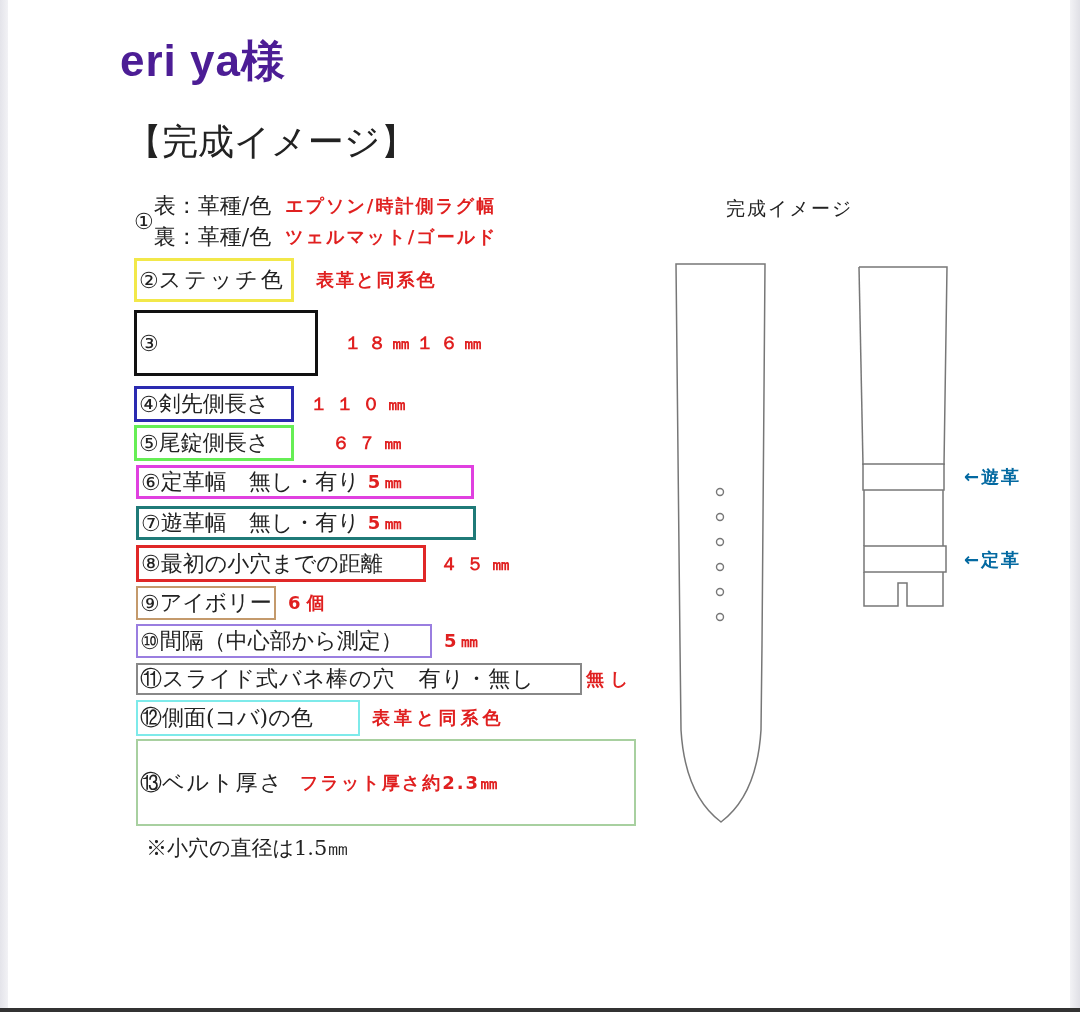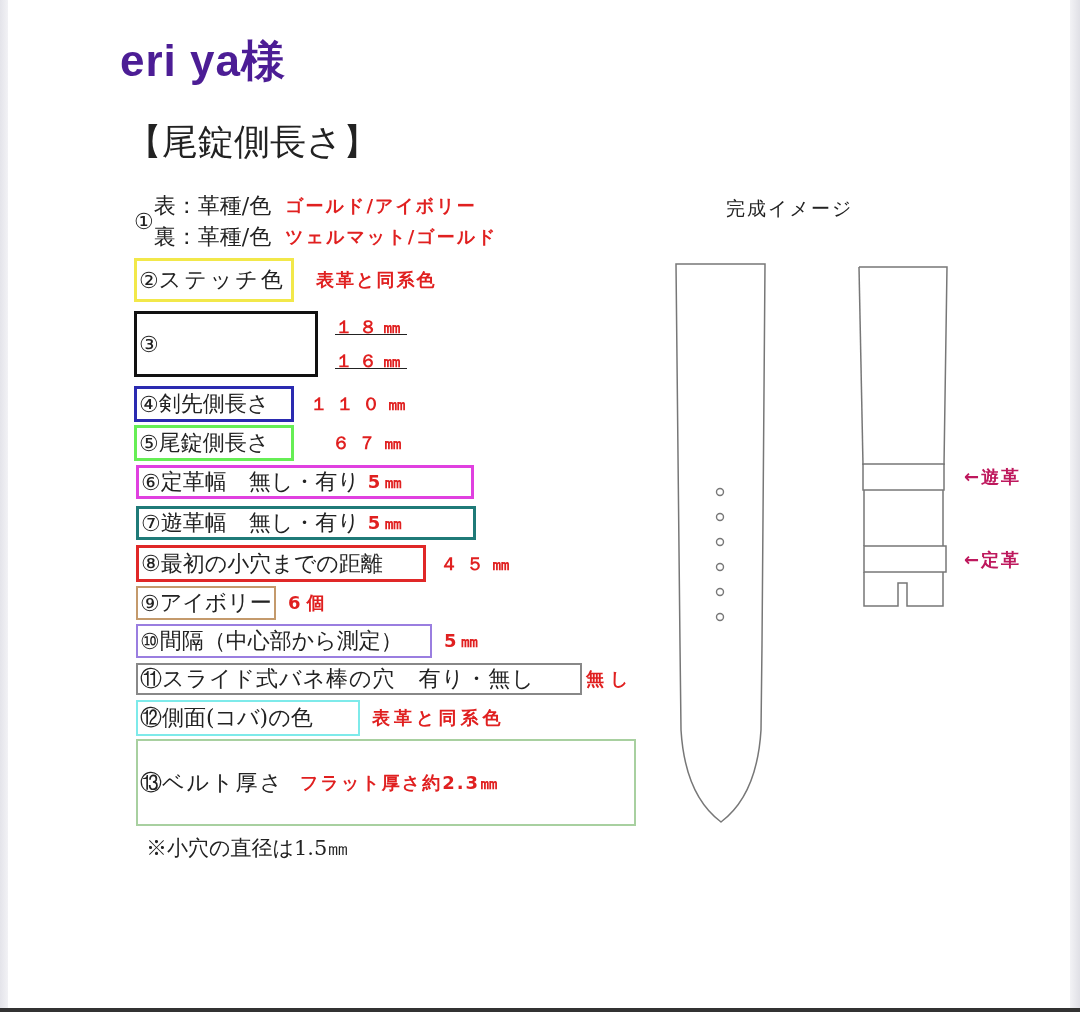--- a/index.html
+++ b/index.html
@@ -25,60 +25,60 @@
     .row { position: absolute; display: flex; align-items: center; }
     .box { border: 3px solid #000; box-sizing: border-box; display: flex; align-items: center; padding: 0 2px; font-size: 22px; white-space: nowrap; }
     .label { font-size: 22px; white-space: nowrap; }
     .val {
       font-family: "DejaVu Sans", "Liberation Sans", sans-serif;
       font-weight: bold; color: #e02020; font-size: 18px; white-space: nowrap; letter-spacing: 2px;
     }
     .num-circle { font-size: 22px; }
 
     .img-title { position: absolute; left: 726px; top: 196px; font-size: 19px; letter-spacing: 2px; }
-    .arrow-label { position: absolute; font-family: "DejaVu Sans", sans-serif; font-weight: bold; color: #be185d; font-size: 18px; letter-spacing: 2px; }
+    .arrow-label { position: absolute; font-family: "DejaVu Sans", sans-serif; font-weight: bold; color: #0369a1; font-size: 18px; letter-spacing: 2px; }
     .note { position: absolute; left: 146px; top: 834px; font-size: 21px; }
   </style>
 </head>
 <body>
 
 <div class="edge-left"></div>
 <div class="edge-right"></div>
 <div class="bottom-bar"></div>
 
 <div class="title">eri ya様</div>
-<div class="subtitle">【尾錠側長さ】</div>
+<div class="subtitle">【完成イメージ】</div>
 
 <div class="row" style="left:134px; top:190px;">
   <span class="num-circle">①</span>
   <div style="display:flex; flex-direction:column; line-height:31px;">
     <div style="display:flex; align-items:center; gap:14px;">
       <span class="label">表：革種/色</span>
-      <span class="val">ゴールド/アイボリー</span>
+      <span class="val">エプソン/時計側ラグ幅</span>
     </div>
     <div style="display:flex; align-items:flex-start; gap:14px;">
       <span class="label">裏：革種/色</span>
       <span class="val">ツェルマット/ゴールド</span>
     </div>
   </div>
 </div>
 
 <div class="row" style="left:134px; top:258px;">
   <div class="box" style="border-color:#f2e84a; width:160px; height:44px;">
     <span>②</span>
       <span style="letter-spacing:3px;">ステッチ色</span>
   </div>
   <span class="val" style="margin-left:22px;">表革と同系色</span>
 </div>
 
 <div class="row" style="left:134px; top:310px;">
   <div class="box" style="border-color:#111; width:184px; height:66px; align-items:center;">
     <span>③</span>
   </div>
-  <div style="display:flex; flex-direction:column; line-height:34px; margin-left:17px;text-decoration:underline;">
+  <div style="display:flex; flex-direction:row; line-height:34px; margin-left:26px;">
     <span class="val" style="letter-spacing:6px;">１８㎜</span>
     <span class="val" style="letter-spacing:6px;">１６㎜</span>
   </div>
 </div>
 
 <div class="row" style="left:134px; top:386px;">
   <div class="box" style="border-color:#2a2ab0; width:160px; height:36px;">
     <span>④</span>
       <span>剣先側長さ</span>
   </div>

